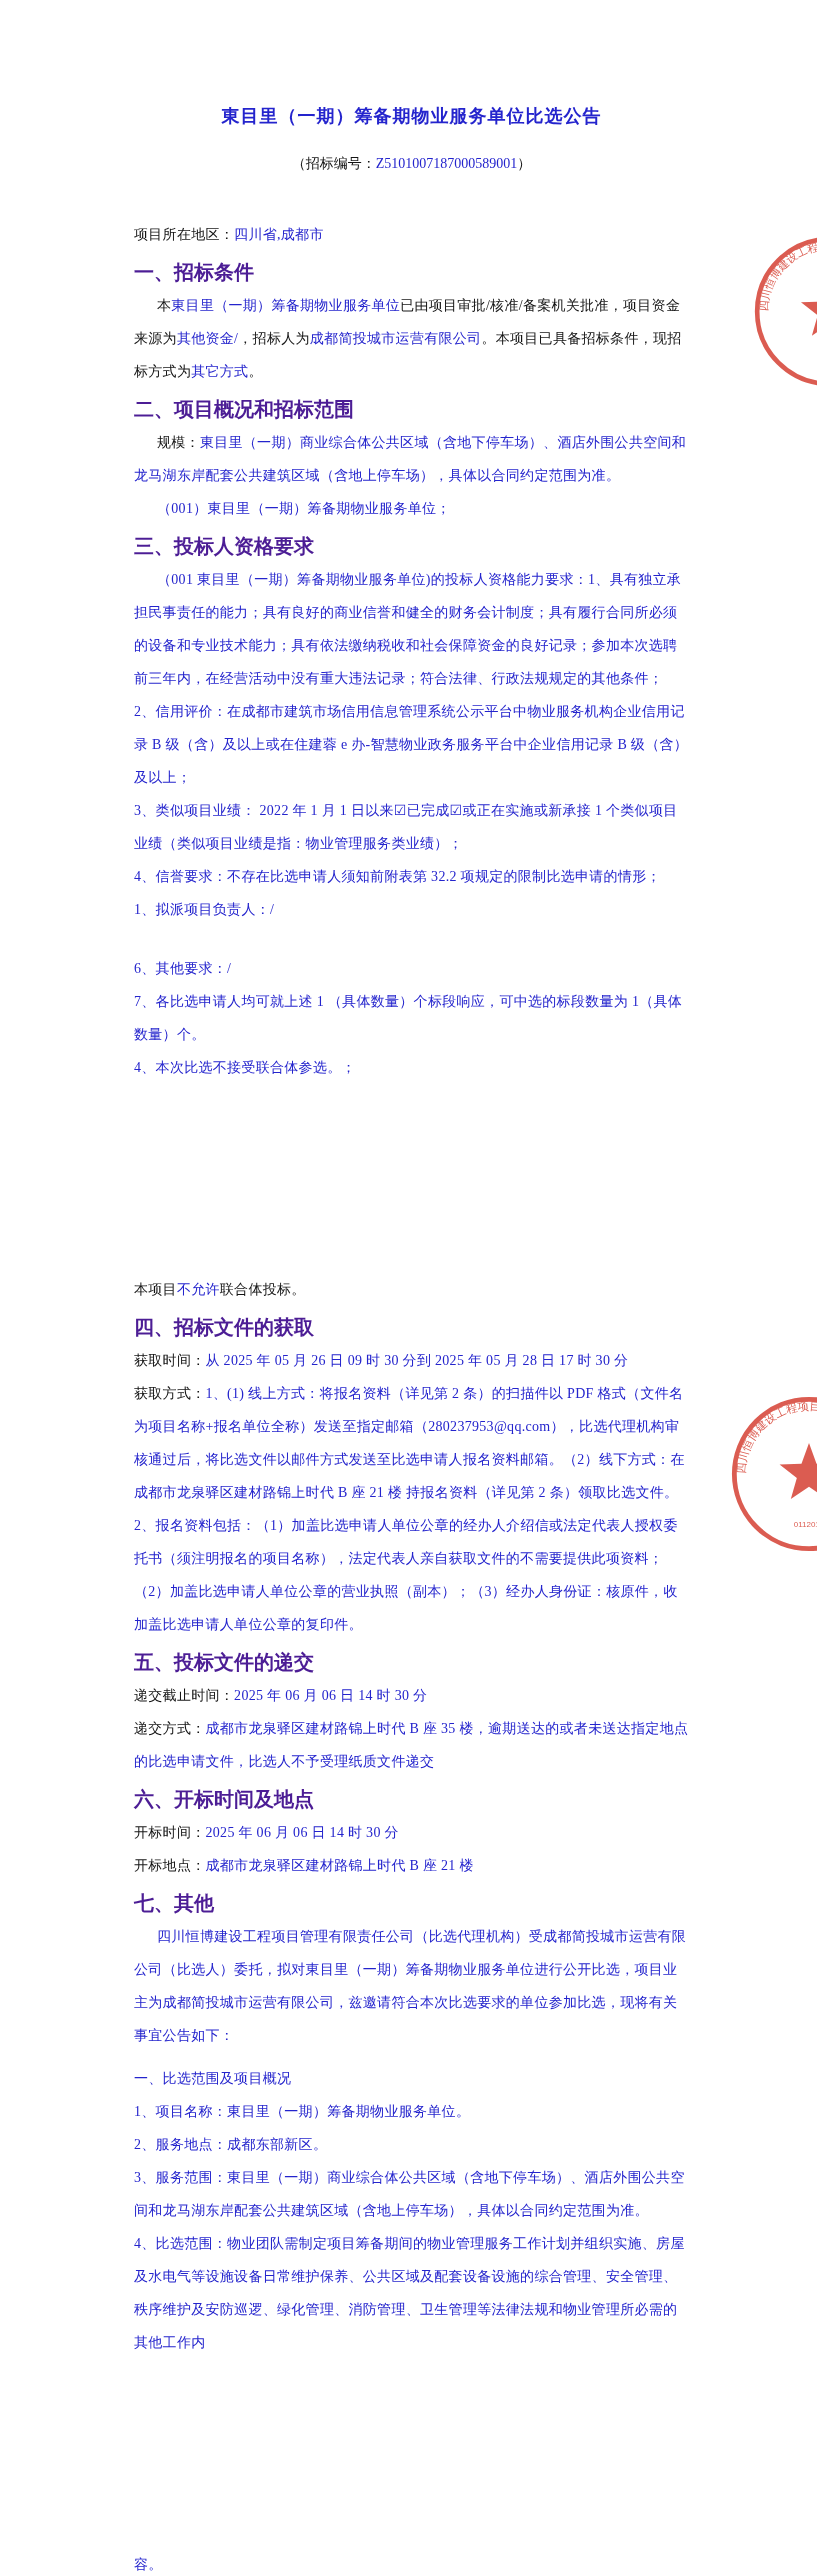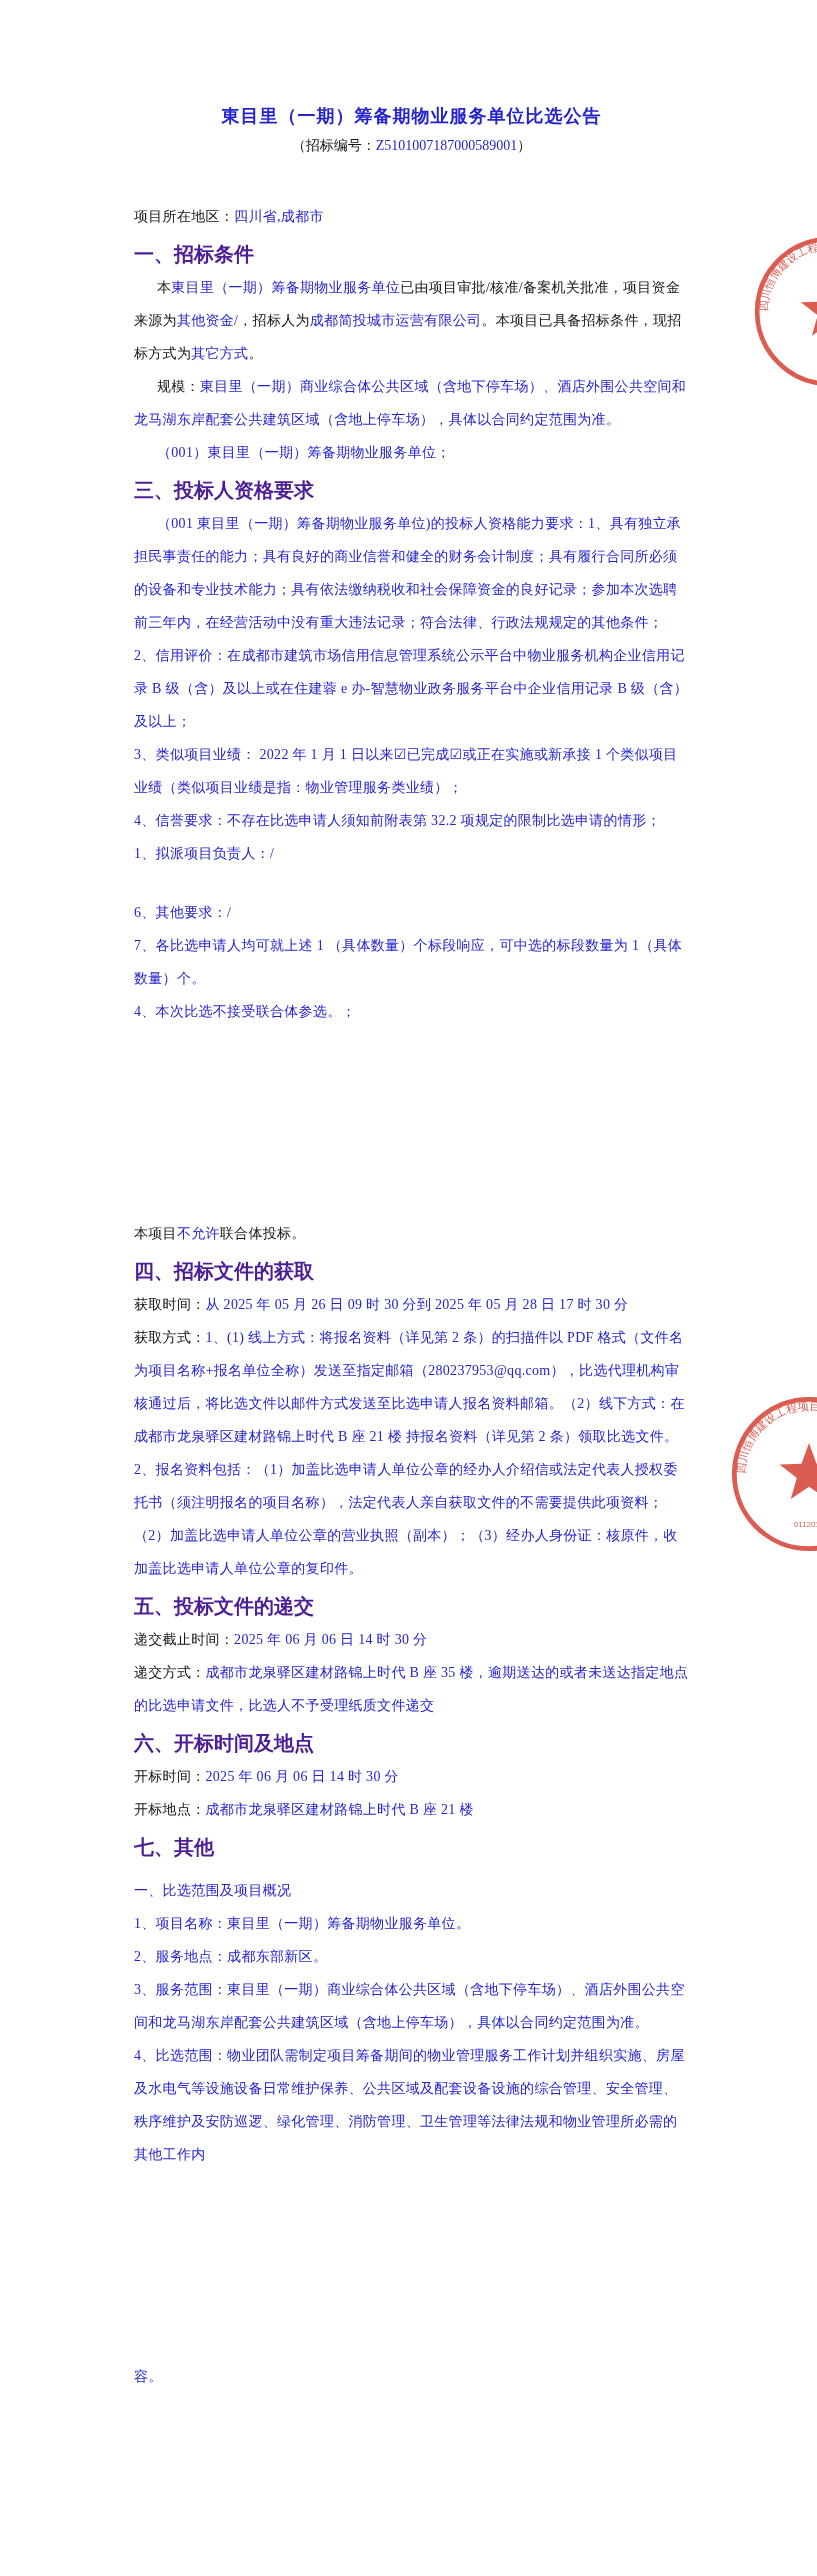--- a/index.html
+++ b/index.html
@@ -18,21 +18,21 @@
   }
   .content{
     position:absolute;left:134px;top:106px;width:555px;
   }
   .doc-title{
     text-align:center;color:var(--blue);font-weight:bold;
     font-size:18px;letter-spacing:1px;line-height:23px;font-family:Liberation Mono, monospace;
   }
   .doc-sub{
     text-align:center;font-size:14px;color:var(--black);
-    margin-top:8px;margin-bottom:45px;line-height:17.5px;
+    margin-top:26px;margin-bottom:45px;line-height:17.5px;
   }
   .doc-sub .num{color:var(--blue);}
   .h{
     font-family:"Liberation Sans","DejaVu Sans",sans-serif;
     font-size:20px;font-weight:bold;color:#4c1d95;
     line-height:21.6px;margin:11.3px 0 5.2px 0;
   }
   .p{
     font-size:14px;line-height:33px;color:var(--black);
     letter-spacing:0.3px;
@@ -55,20 +55,21 @@
 
   <div class="content">
     <div class="doc-title">東目里（一期）筹备期物业服务单位比选公告</div>
     <div class="doc-sub">
       <span>（招标编号：</span><span class="num">Z5101007187000589001</span><span>）</span>
     </div>
     <div id="doc-blocks">
         <div class="p"><span class="c-k">项目所在地区：</span><span class="c-b">四川省,成都市</span></div>
         <div class="h">一、招标条件</div>
         <div class="p ind"><span class="c-k">本</span><span class="c-b">東目里（一期）筹备期物业服务单位</span><span class="c-k">已由项目审批/核准/备案机关批准，项目资金来源为</span><span class="c-b">其他资金/</span><span class="c-k">，招标人为</span><span class="c-b">成都简投城市运营有限公司</span><span class="c-k">。本项目已具备招标条件，现招标方式为</span><span class="c-b">其它方式</span><span class="c-k">。</span></div>
+        <div class="h">二、项目概况和招标范围</div>
         <div class="p ind"><span class="c-k">规模：</span><span class="c-b">東目里（一期）商业综合体公共区域（含地下停车场）、酒店外围公共空间和龙马湖东岸配套公共建筑区域（含地上停车场），具体以合同约定范围为准。</span></div>
         <div class="p ind"><span class="c-b">（001）東目里（一期）筹备期物业服务单位；</span></div>
         <div class="h">三、投标人资格要求</div>
         <div class="p ind"><span class="c-b">（001 東目里（一期）筹备期物业服务单位)的投标人资格能力要求：1、具有独立承担民事责任的能力；具有良好的商业信誉和健全的财务会计制度；具有履行合同所必须的设备和专业技术能力；具有依法缴纳税收和社会保障资金的良好记录；参加本次选聘前三年内，在经营活动中没有重大违法记录；符合法律、行政法规规定的其他条件；</span></div>
         <div class="p"><span class="c-b">2、信用评价：在成都市建筑市场信用信息管理系统公示平台中物业服务机构企业信用记录 B 级（含）及以上或在住建蓉 e 办-智慧物业政务服务平台中企业信用记录 B 级（含）及以上；</span></div>
         <div class="p"><span class="c-b">3、类似项目业绩： 2022 年 1 月 1 日以来☑已完成☑或正在实施或新承接 1 个类似项目业绩（类似项目业绩是指：物业管理服务类业绩）；</span></div>
         <div class="p"><span class="c-b">4、信誉要求：不存在比选申请人须知前附表第 32.2 项规定的限制比选申请的情形；</span></div>
         <div class="p"><span class="c-b">1、拟派项目负责人：/</span></div>
         <div class="gap-sm"></div>
         <div class="p"><span class="c-b">6、其他要求：/</span></div>
@@ -79,20 +80,21 @@
         <div class="h">四、招标文件的获取</div>
         <div class="p"><span class="c-k">获取时间：</span><span class="c-b">从 2025 年 05 月 26 日 09 时 30 分到 2025 年 05 月 28 日 17 时 30 分</span></div>
         <div class="p"><span class="c-k">获取方式：</span><span class="c-b">1、(1) 线上方式：将报名资料（详见第 2 条）的扫描件以 PDF 格式（文件名为项目名称+报名单位全称）发送至指定邮箱（280237953@qq.com），比选代理机构审核通过后，将比选文件以邮件方式发送至比选申请人报名资料邮箱。（2）线下方式：在成都市龙泉驿区建材路锦上时代 B 座 21 楼 持报名资料（详见第 2 条）领取比选文件。2、报名资料包括：（1）加盖比选申请人单位公章的经办人介绍信或法定代表人授权委托书（须注明报名的项目名称），法定代表人亲自获取文件的不需要提供此项资料；（2）加盖比选申请人单位公章的营业执照（副本）；（3）经办人身份证：核原件，收加盖比选申请人单位公章的复印件。</span></div>
         <div class="h">五、投标文件的递交</div>
         <div class="p"><span class="c-k">递交截止时间：</span><span class="c-b">2025 年 06 月 06 日 14 时 30 分</span></div>
         <div class="p"><span class="c-k">递交方式：</span><span class="c-b">成都市龙泉驿区建材路锦上时代 B 座 35 楼，逾期送达的或者未送达指定地点的比选申请文件，比选人不予受理纸质文件递交</span></div>
         <div class="h">六、开标时间及地点</div>
         <div class="p"><span class="c-k">开标时间：</span><span class="c-b">2025 年 06 月 06 日 14 时 30 分</span></div>
         <div class="p"><span class="c-k">开标地点：</span><span class="c-b">成都市龙泉驿区建材路锦上时代 B 座 21 楼</span></div>
         <div class="h">七、其他</div>
+        <div class="p ind"><span class="c-b">四川恒博建设工程项目管理有限责任公司（比选代理机构）受成都简投城市运营有限公司（比选人）委托，拟对東目里（一期）筹备期物业服务单位进行公开比选，项目业主为成都简投城市运营有限公司，兹邀请符合本次比选要求的单位参加比选，现将有关事宜公告如下：</span></div>
         <div class="gap-xs"></div>
         <div class="p"><span class="c-b">一、比选范围及项目概况</span></div>
         <div class="p"><span class="c-b">1、项目名称：東目里（一期）筹备期物业服务单位。</span></div>
         <div class="p"><span class="c-b">2、服务地点：成都东部新区。</span></div>
         <div class="p"><span class="c-b">3、服务范围：東目里（一期）商业综合体公共区域（含地下停车场）、酒店外围公共空间和龙马湖东岸配套公共建筑区域（含地上停车场），具体以合同约定范围为准。</span></div>
         <div class="p"><span class="c-b">4、比选范围：物业团队需制定项目筹备期间的物业管理服务工作计划并组织实施、房屋及水电气等设施设备日常维护保养、公共区域及配套设备设施的综合管理、安全管理、秩序维护及安防巡逻、绿化管理、消防管理、卫生管理等法律法规和物业管理所必需的其他工作内</span></div>
         <div class="gap-xl"></div>
         <div class="p"><span class="c-b">容。</span></div>
       </div>
   </div>

